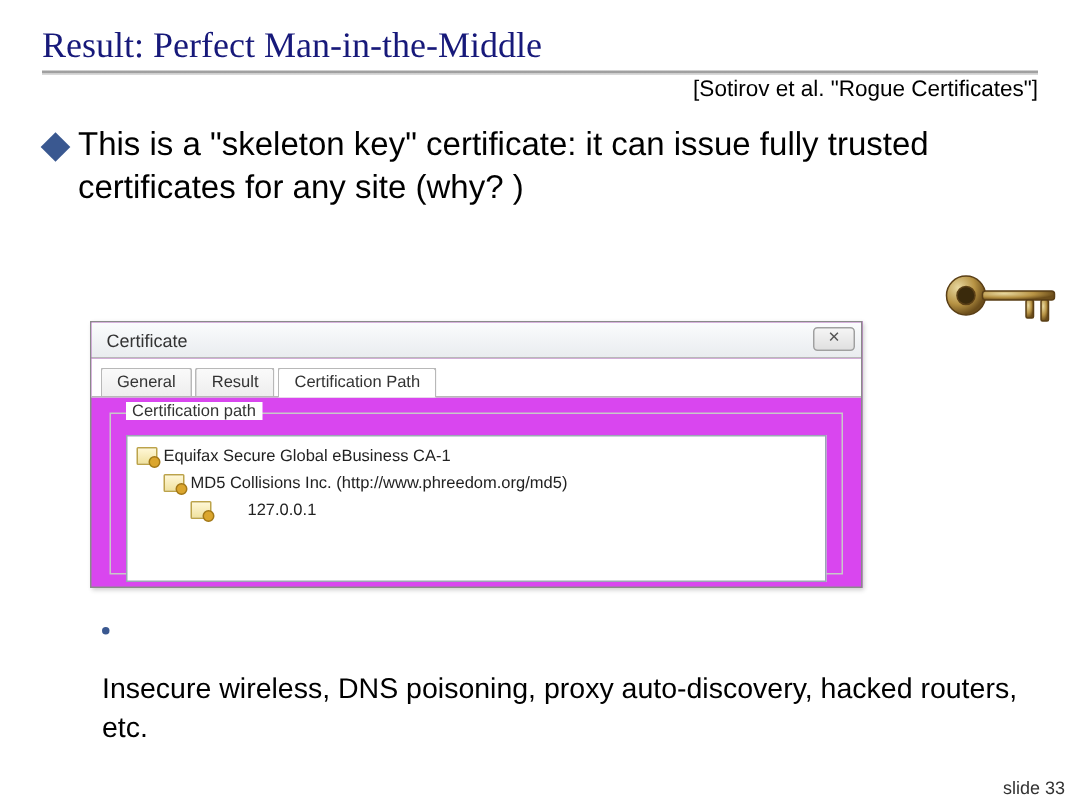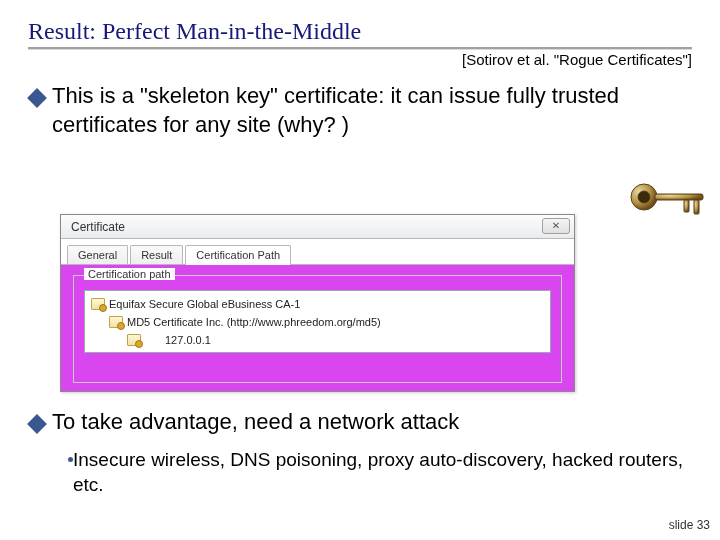--- a/index.html
+++ b/index.html
@@ -48,25 +48,26 @@
     height: 14px;
     background: #3a5890;
     transform: rotate(45deg);
     margin-top: 9px;
     margin-left: 2px;
   }
   .bullet-text .u { }
   .sub-bullet {
     display: flex;
     align-items: flex-start;
-    gap: 0;
+    gap: 24px;
     margin-left: 40px;
     font-size: 19px;
     line-height: 1.35;
     color: #000;
+    flex-direction: column;
   }
   .sub-dot {
     flex: 0 0 auto;
     width: 5px;
     height: 5px;
     background: #3a5890;
     border-radius: 50%;
     margin-top: 10px;
   }
   .key-img {
@@ -158,21 +159,21 @@
     left: 10px;
     background: #fff;
     padding: 0 4px;
     font-size: 11px;
     color: #333;
   }
   .tree {
     border: 1px solid #9aa7b5;
     background: #fff;
     padding: 4px 6px;
-    height: 63px;
+    height: 98px;
   }
   .tree-row {
     display: flex;
     align-items: center;
     gap: 4px;
     font-size: 11px;
     color: #222;
     height: 18px;
   }
   .tree-row.l1 { padding-left: 0px; }
@@ -259,35 +260,31 @@
   <div class="cert-body">
     <div class="fieldset">
       <div class="legend">Certification path</div>
       <div class="tree">
         <div class="tree-row l1">
           <div class="cert-icon"></div>
           <span>Equifax Secure Global eBusiness CA-1</span>
         </div>
         <div class="tree-row l2">
           <div class="cert-icon"></div>
-          <span>MD5 Certificate Inc. (http://www.phreedom.org/md5)</span>
+          <span>MD5 Collisions Inc. (http://www.phreedom.org/md5)</span>
         </div>
         <div class="tree-row l3">
           <div class="cert-icon"></div>
           <span>127.0.0.1</span>
         </div>
       </div>
     </div>
   </div>
 </div>
 
 <div class="second-block">
-  <div class="bullet-row">
-    <div class="diamond"></div>
-    <div class="bullet-text">To take advantage, need a network attack</div>
-  </div>
   <div class="sub-bullet">
     <div class="sub-dot"></div>
     <div>Insecure wireless, DNS poisoning, proxy auto-discovery, hacked routers, etc.</div>
   </div>
 </div>
 
 <div class="slide-num">slide 33</div>
 
 </body></html>

